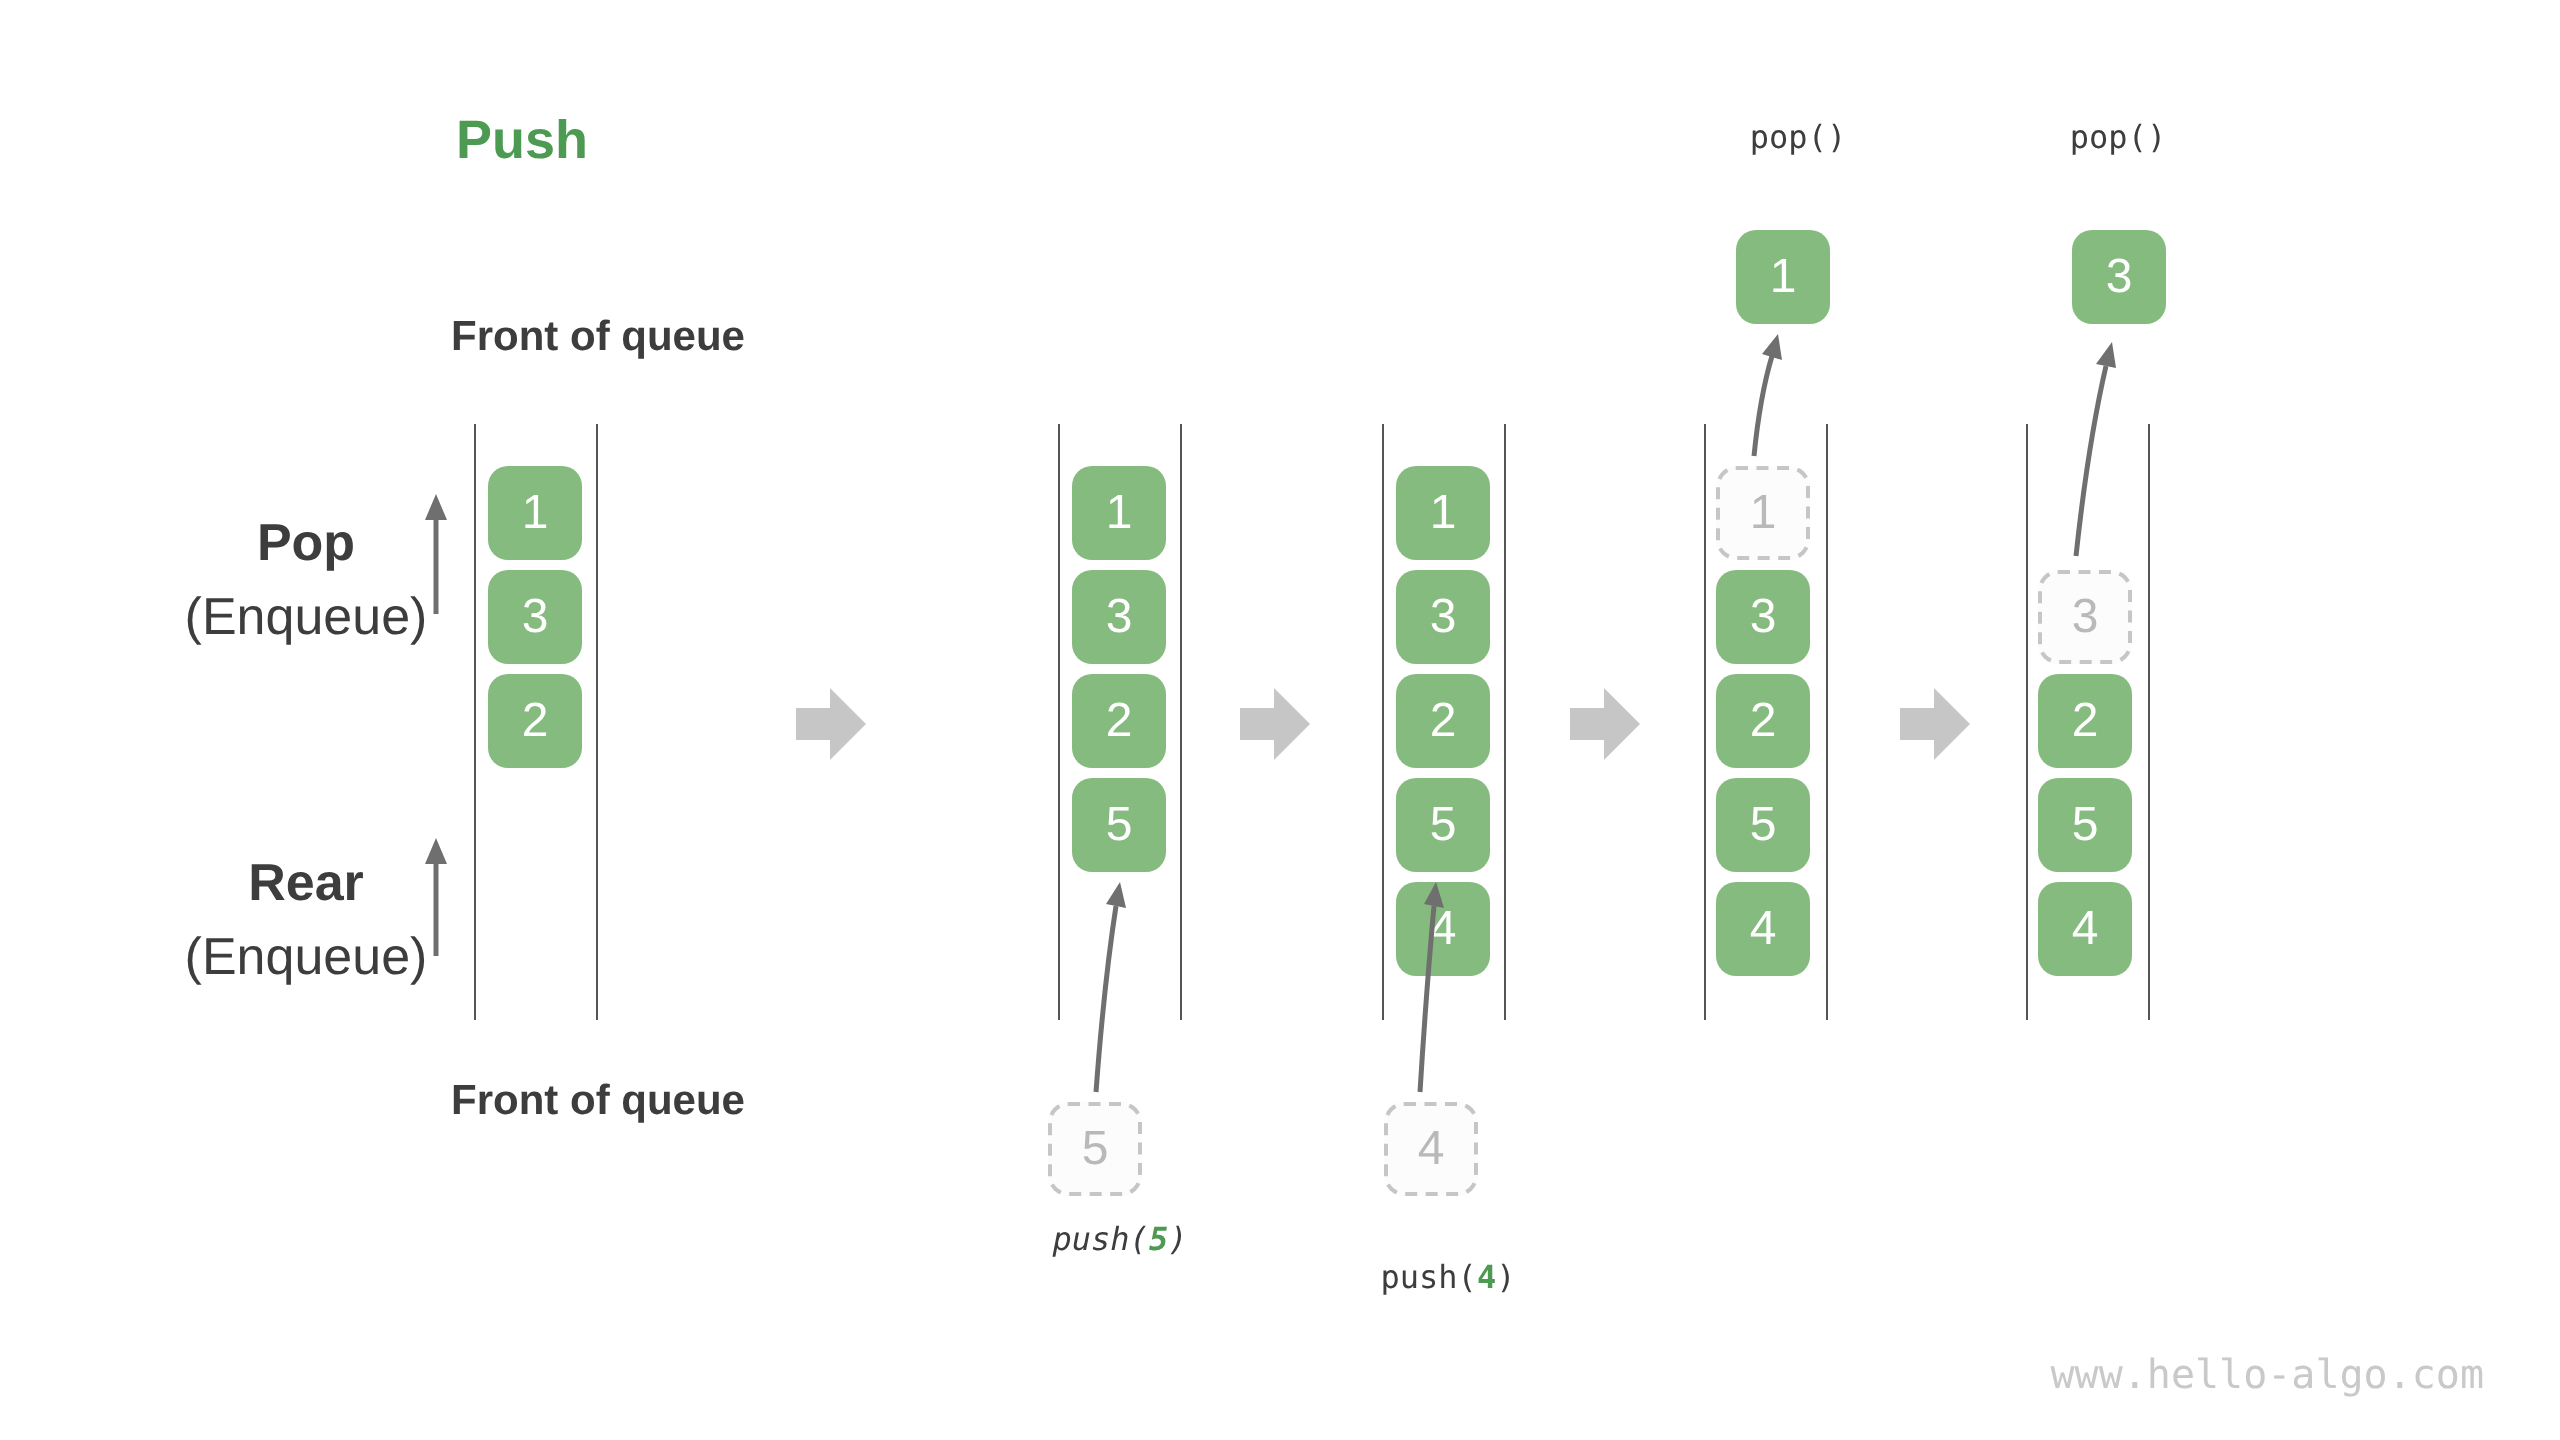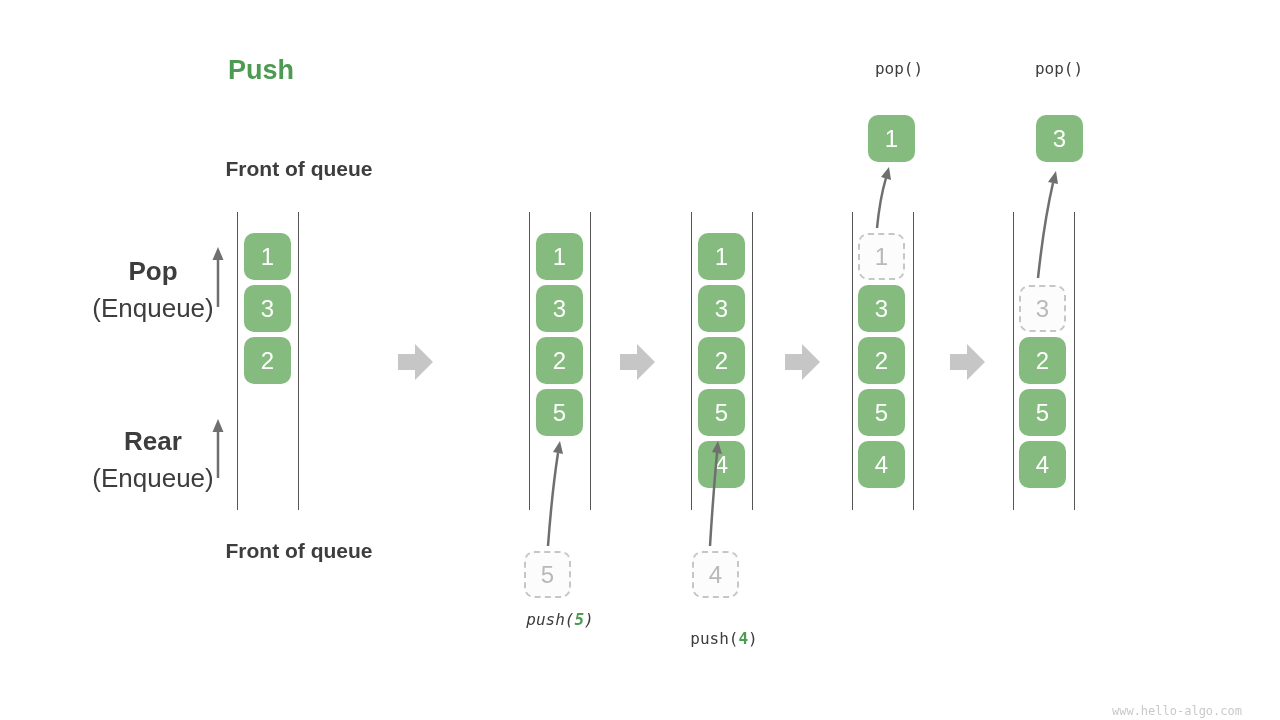--- a/index.html
+++ b/index.html
@@ -19,21 +19,21 @@
   .cell{width:47px;height:47px;border-radius:10px;background:var(--green_box);
         color:#fff;display:flex;align-items:center;justify-content:center;
         font-size:24px;font-weight:500;}
   .ghost{width:43px;height:43px;border:2px dashed var(--ghost_border);border-radius:10px;
          background:var(--ghost_bg);color:var(--ghost_text);
          display:flex;align-items:center;justify-content:center;font-size:24px;}
 
   .op-label{font-family:"DejaVu Sans Mono",monospace;font-size:16px;color:var(--text);white-space:nowrap;}
   .op-label .arg{color:var(--green_text);font-weight:700;}
 
-  .watermark{font-family:"DejaVu Sans Mono",monospace;font-size:12px;color:var(--watermark);margin-top:29px;}
+  .watermark{font-family:"DejaVu Sans Mono",monospace;font-size:20px;color:var(--watermark);}
 
   svg.overlay{position:absolute;left:0;top:0;pointer-events:none;}
   .flow{fill:var(--flow_arrow);}
   .thin{stroke:var(--thin_arrow);stroke-width:2.5;fill:none;}
   .thin-head{fill:var(--thin_arrow);}
 </style>
 </head>
 <body>
 
 <div class="abs title" style="left:228px;top:55px;">Push</div>

